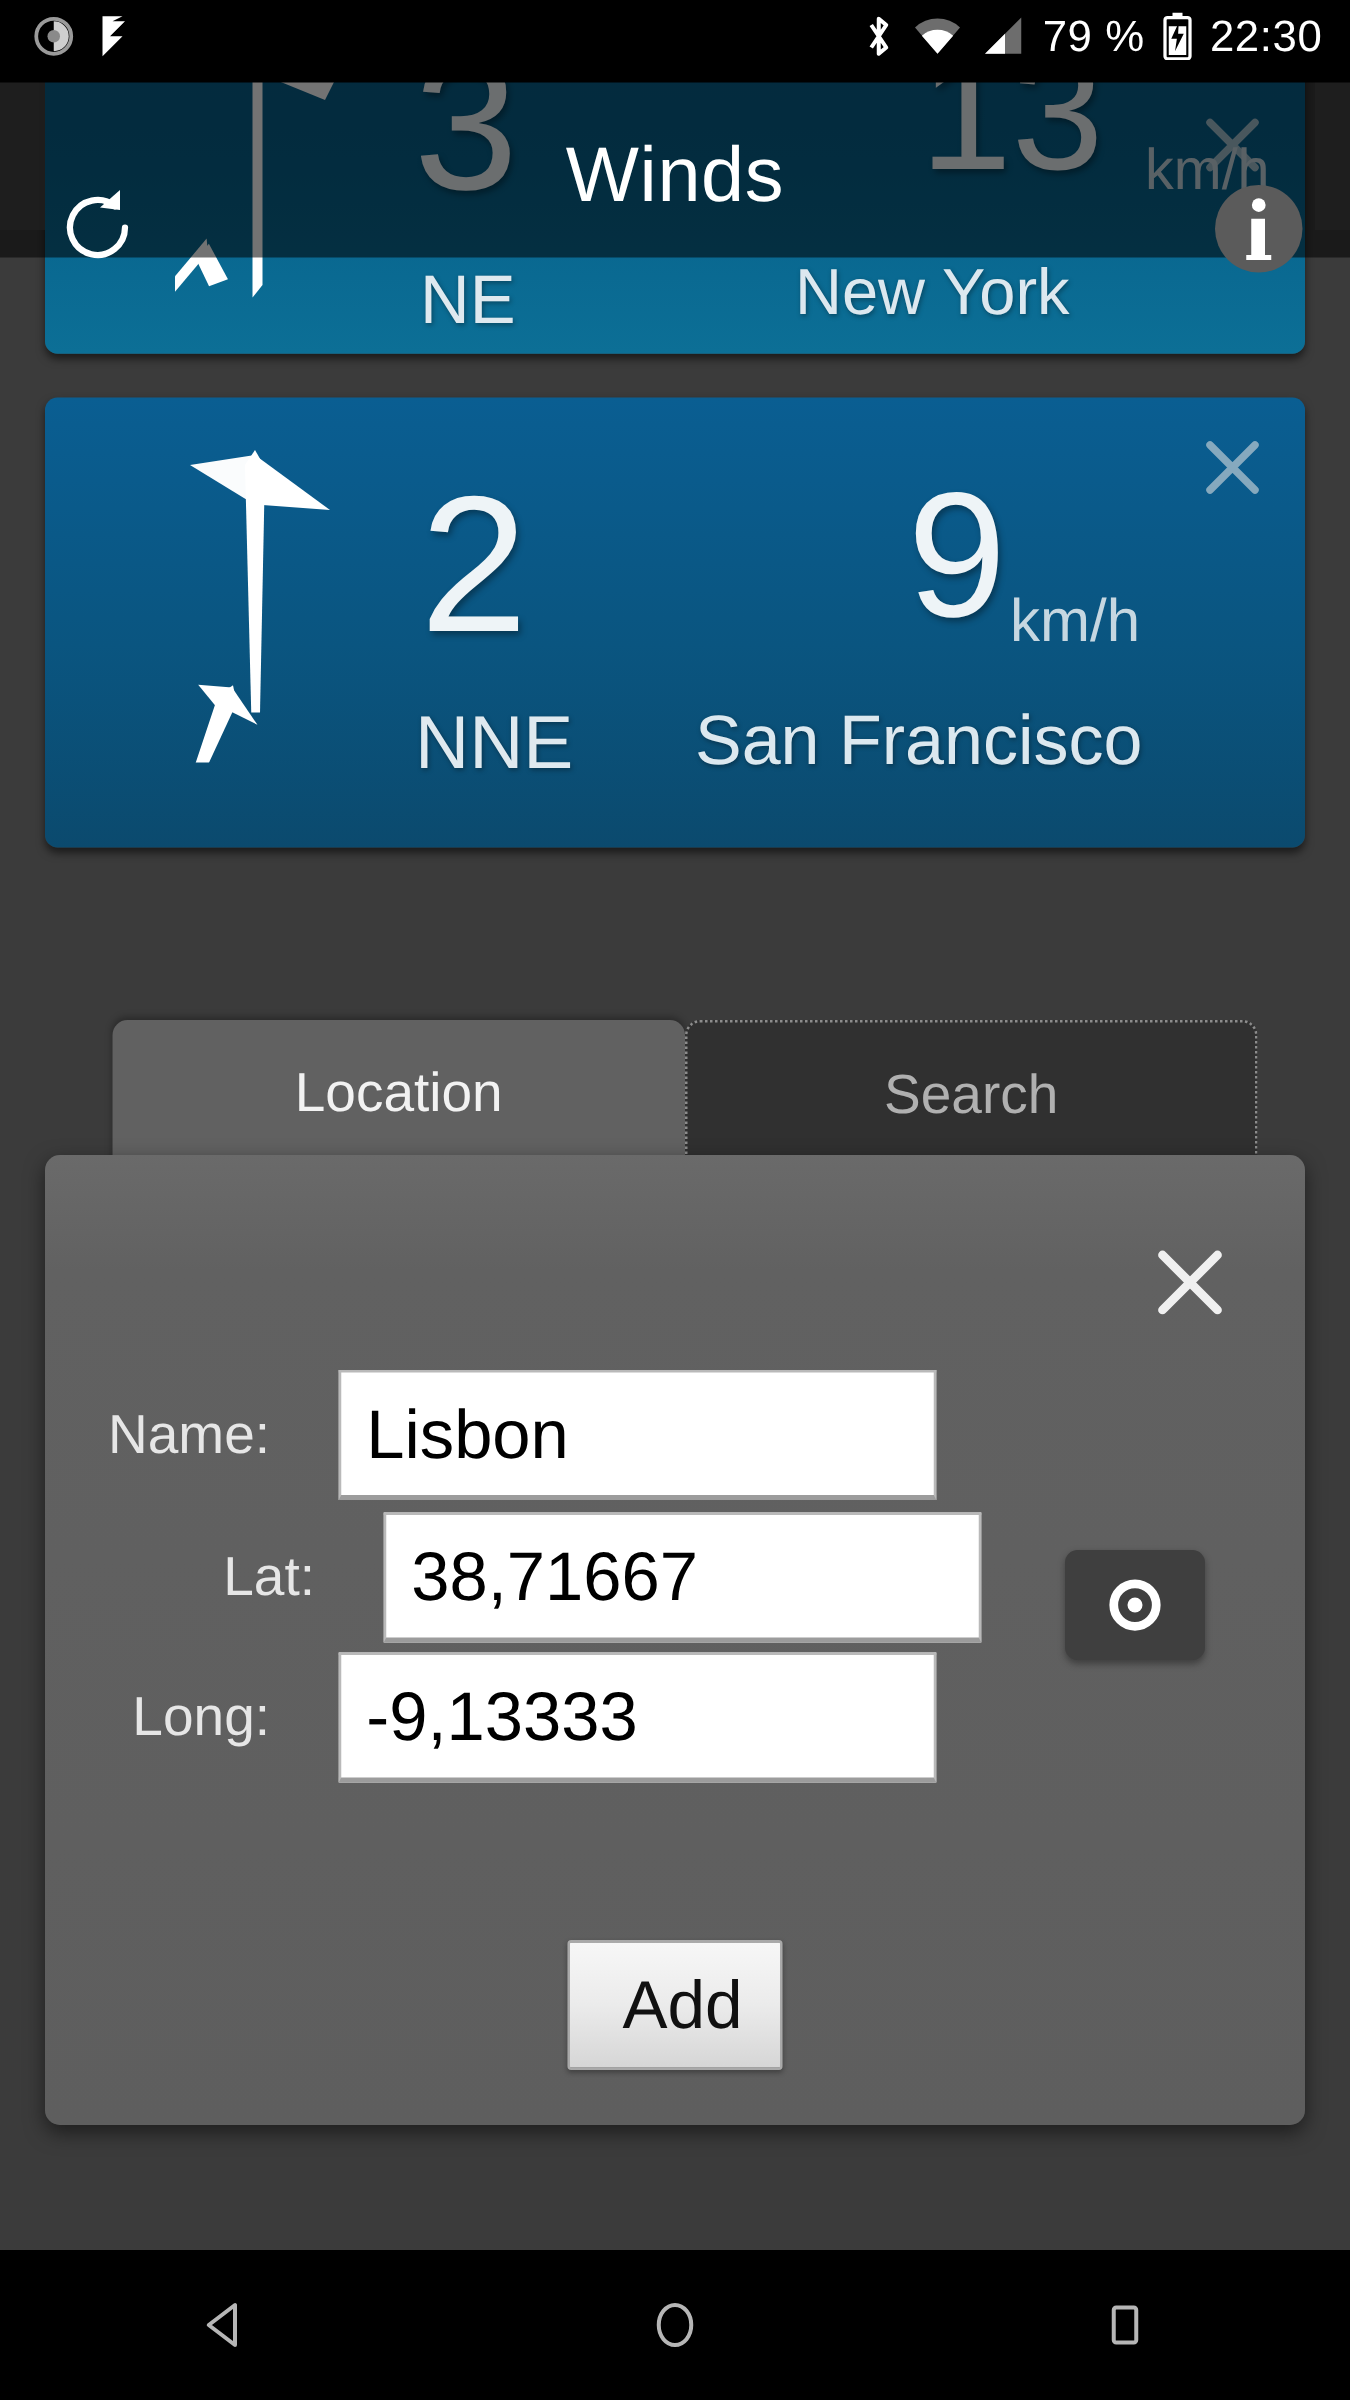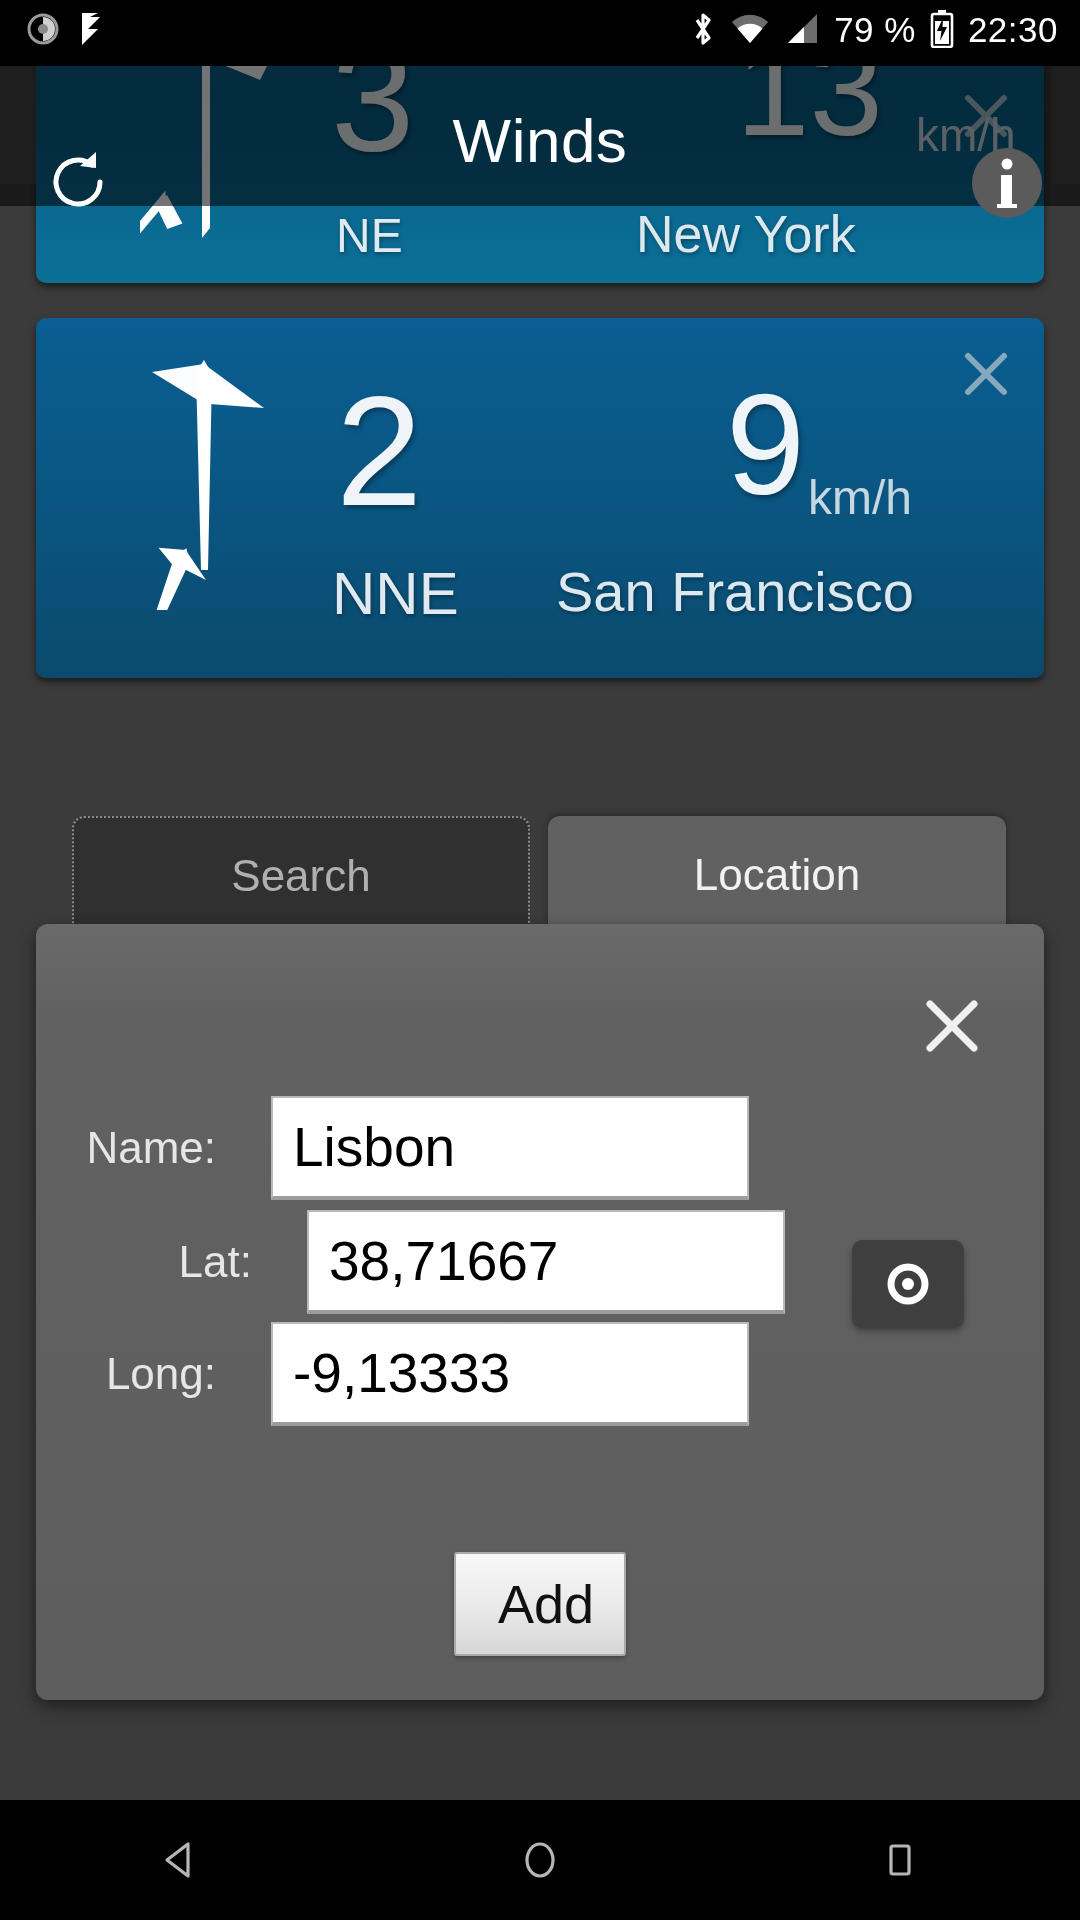--- a/index.html
+++ b/index.html
@@ -350,21 +350,21 @@
             <path d="M62 0 L70 10 L70 200 L62 210 Z"></path>
             <path d="M66 6 L128 36 L120 52 L66 30 Z"></path>
           </g>
           <g transform="translate(10,150) rotate(40)" fill="#ffffff">
             <path d="M20 0 L28 8 L28 96 L20 104 Z"></path>
             <path d="M24 2 L54 14 L46 28 L24 18 Z"></path>
           </g>
         </svg>
 
         <div class="wind-num" style="left:295px; top:26px; font-size:150px;">3</div>
-        <div class="wind-dir" style="left:300px; top:214px; font-size:48px;">NE</div>
+        <div class="wind-dir" style="left:300px; top:214px; font-size:55px;">NE</div>
 
         <div class="wind-speed" style="left:700px; top:26px; font-size:132px;">13</div>
         <div class="wind-unit" style="position:absolute; left:880px; top:110px; font-size:46px;">km/h</div>
         <div class="wind-city" style="left:600px; top:210px; font-size:52px;">New York</div>
       </div>
     </div>
 
     <div class="wind-card" id="card-sanfrancisco">
       <div class="card-inner">
         <svg class="card-close" viewBox="0 0 56 56">
@@ -387,25 +387,25 @@
         <div class="wind-num" style="left:300px; top:56px; font-size:155px;">2</div>
         <div class="wind-dir" style="left:296px; top:246px; font-size:60px;">NNE</div>
 
         <div class="wind-speed" style="left:690px; top:56px; font-size:142px;">9</div>
         <div class="wind-unit" style="position:absolute; left:772px; top:152px; font-size:48px;">km/h</div>
         <div class="wind-city" style="left:520px; top:246px; font-size:56px;">San Francisco</div>
       </div>
     </div>
 
     <div id="tabs">
+      <div class="tab tab-active">
+        <span>Location</span>
+      </div>
       <div class="tab tab-inactive">
         <span>Search</span>
-      </div>
-      <div class="tab tab-active">
-        <span>Location</span>
       </div>
     </div>
 
     <div id="dialog">
       <svg id="dialog-close" viewBox="0 0 60 60">
         <path d="M8 8 L52 52 M52 8 L8 52" stroke="#f0f0f0" stroke-width="7" fill="none" stroke-linecap="round"></path>
       </svg>
     </div>
 
     <div class="form-row" id="row-name" style="z-index:25;">

